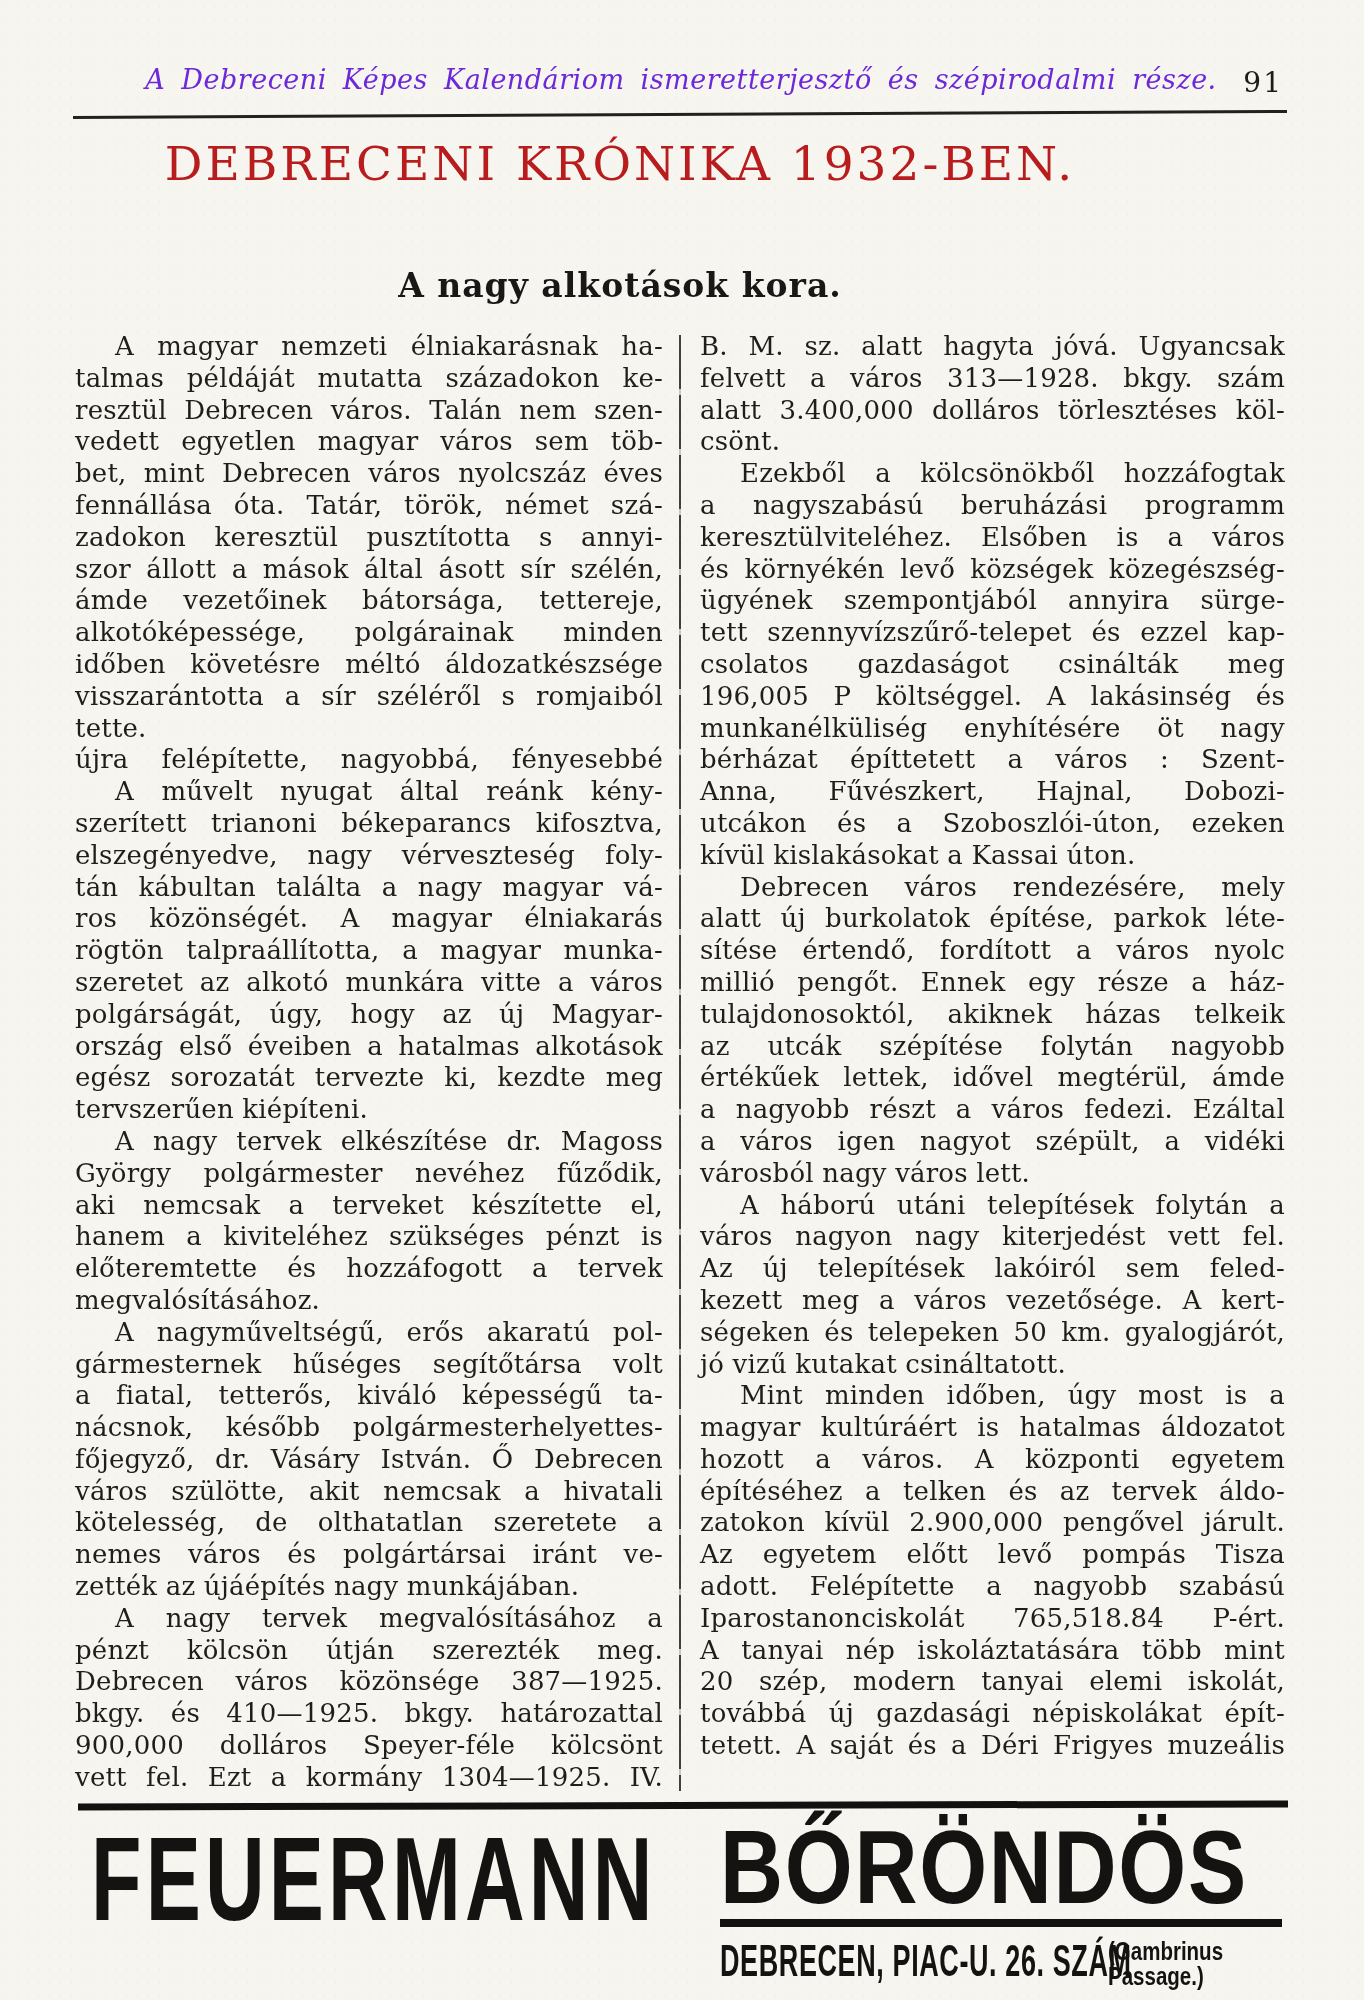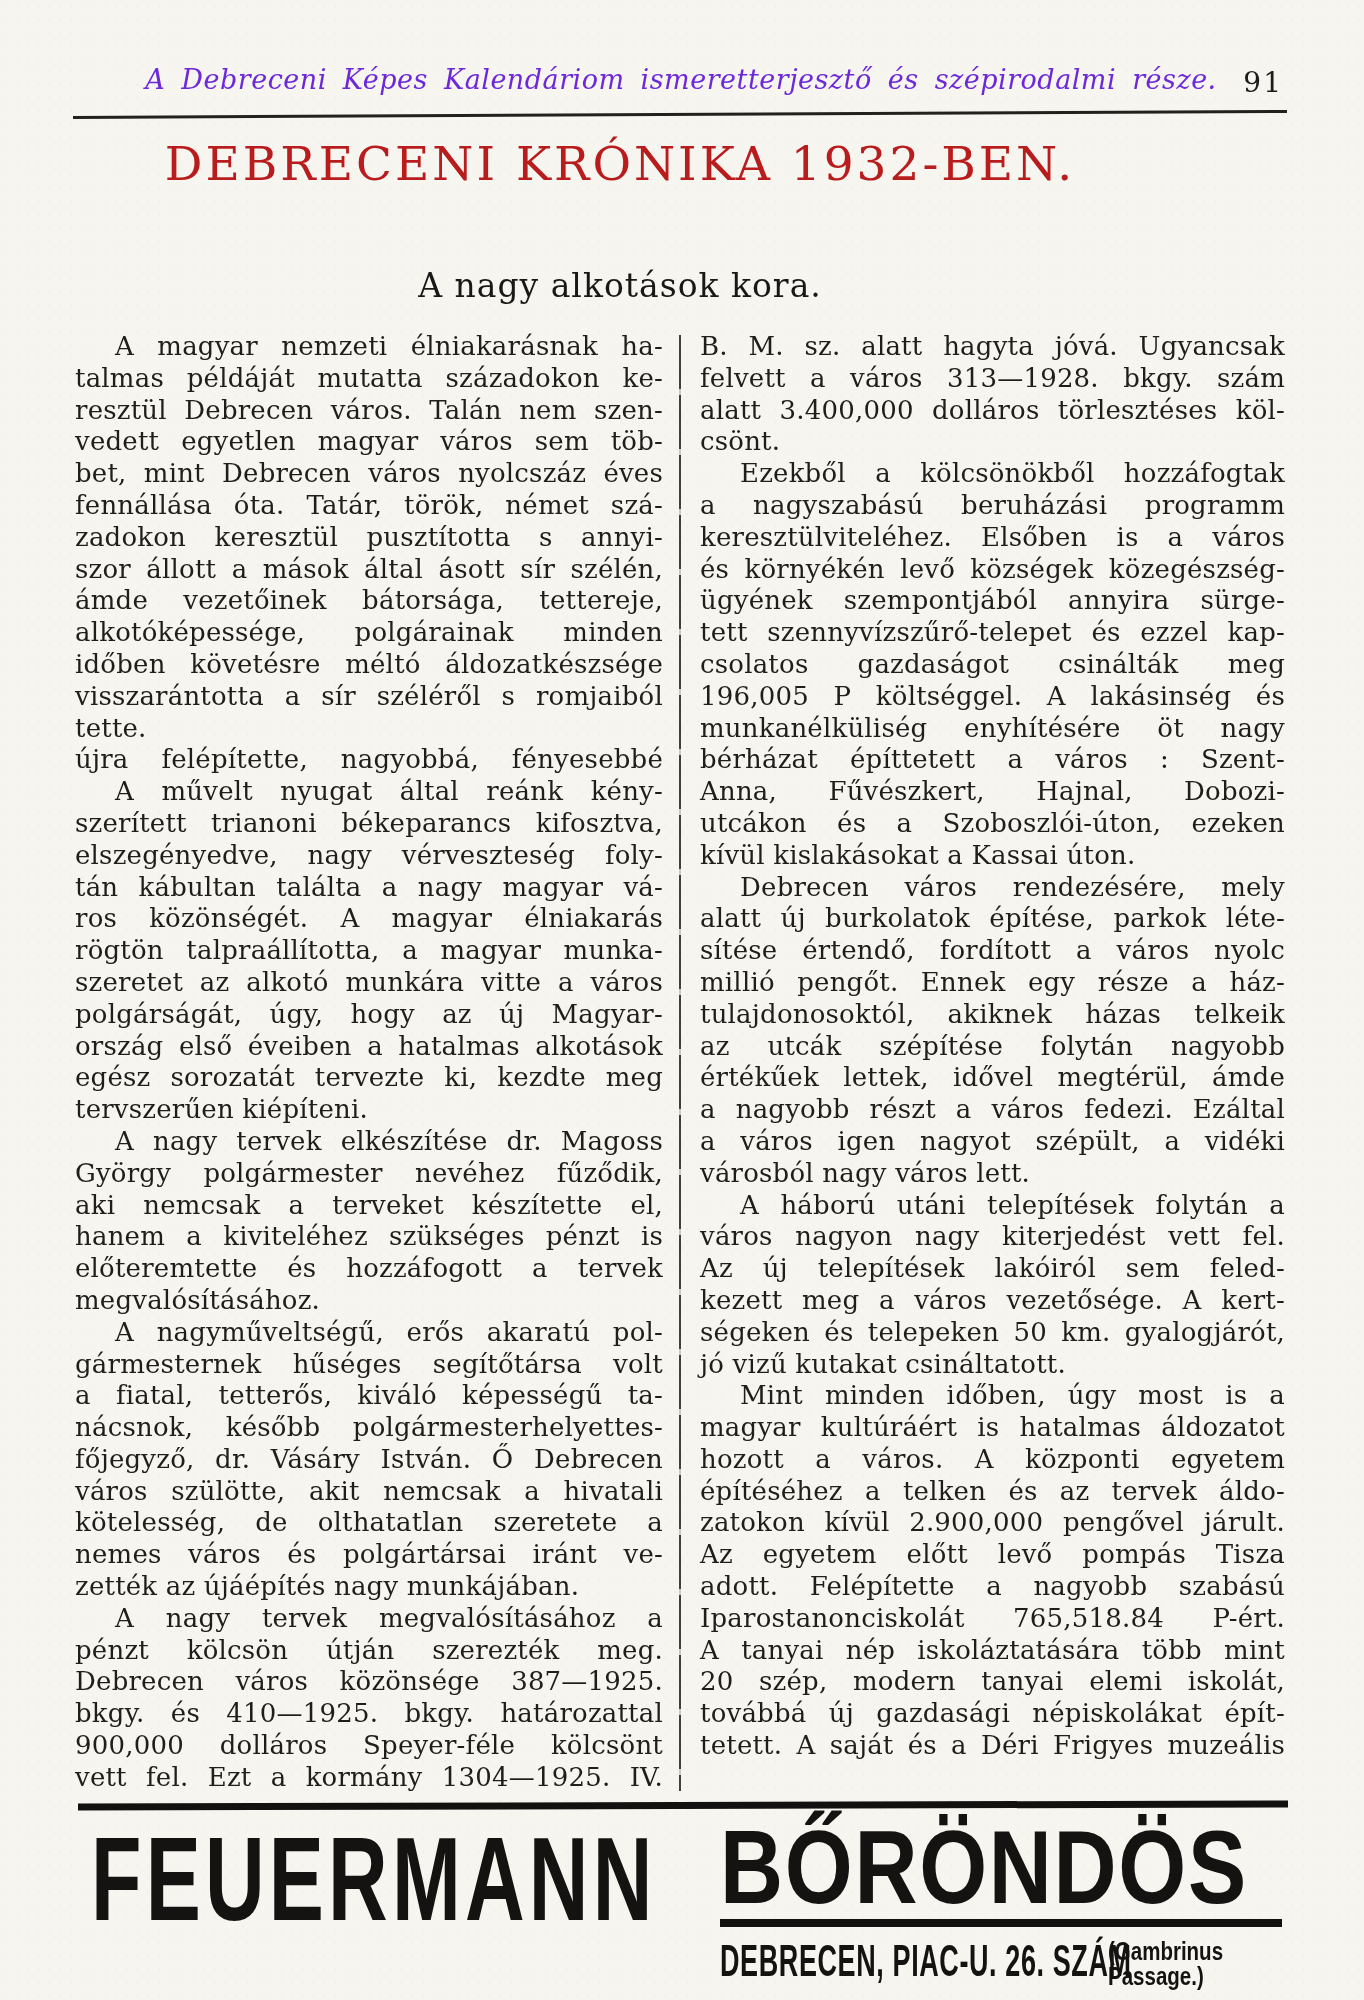--- a/index.html
+++ b/index.html
@@ -35,21 +35,21 @@
   
   .article-title {
     position: absolute; left: 75px; top: 136px; width: 1090px;
     text-align: center;
     font-size: 47px; letter-spacing: 3px; font-weight: 400;
     color: #b91c1c;
   }
   .article-subtitle {
     position: absolute; left: 75px; top: 266px; width: 1090px;
     text-align: center;
-    font-size: 33px; font-weight: 400; letter-spacing: 1px;
+    font-size: 33px; font-weight: 700; letter-spacing: 1px;
     color: #191816;
   }
 
   
   .columns {
     position: absolute; left: 75px; top: 331px; width: 1210px; height: 1468px;
   }
   .column { position: absolute; top: 0; width: 588px; }
   .column.left  { left: 0; }
   .column.right { left: 625px; width: 585px; }

